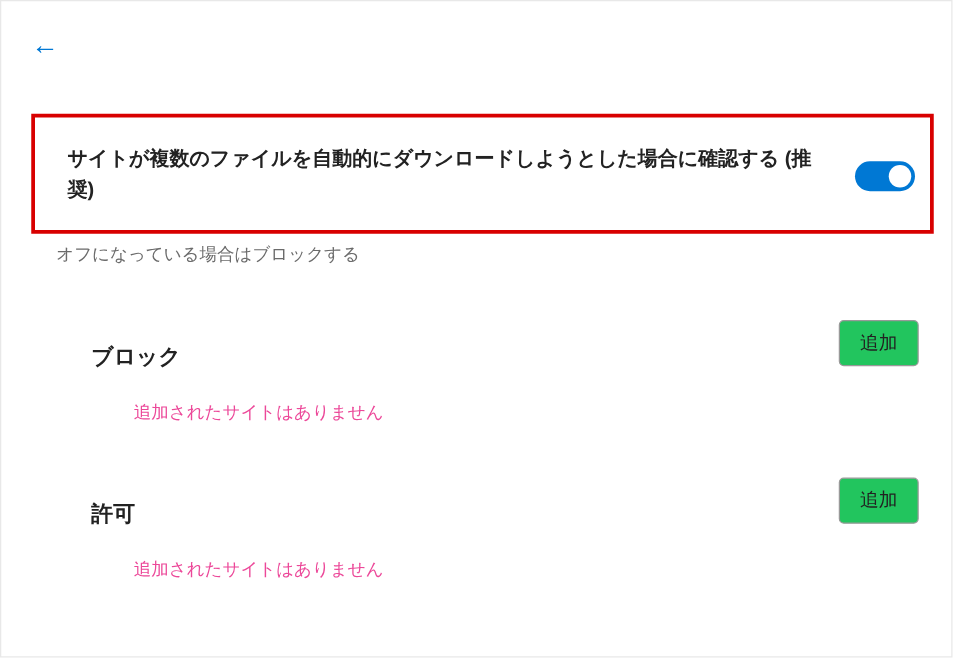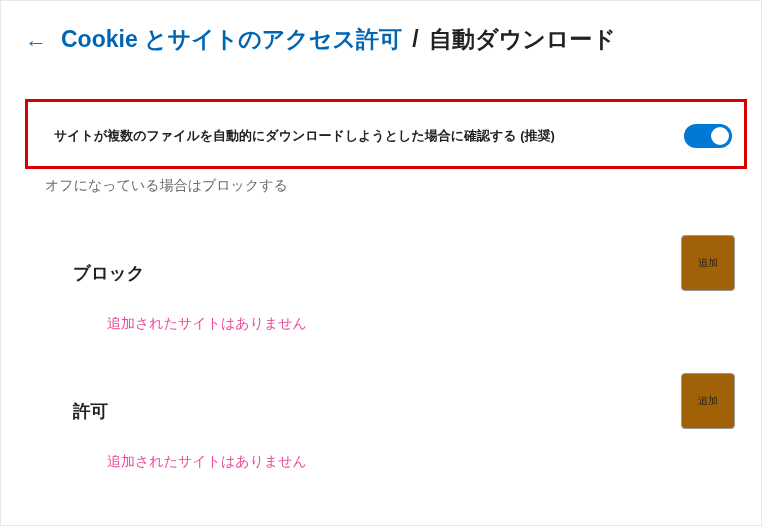--- a/index.html
+++ b/index.html
@@ -45,21 +45,21 @@
     .highlight-box {
       border: 3px solid #d80000;
       padding: 22px 12px 18px 26px;
       margin-top: 28px;
       display: flex;
       justify-content: space-between;
       align-items: center;
       gap: 16px;
     }
     .toggle-title {
-      font-size: 13px;
+      font-size: 16px;
       font-weight: 600;
       color: #222;
       line-height: 1.55;
       flex: 1;
     }
     .toggle {
       width: 48px;
       height: 24px;
       background: #0078d4;
       border-radius: 12px;
@@ -88,45 +88,40 @@
       padding: 0 12px 0 48px;
       margin-top: 40px;
     }
     .section-title {
       font-size: 17.5px;
       font-weight: 600;
       color: #222;
       margin-top: 20px;
     }
     .add-button {
-      background: #a16207;
+      background: #22c55e;
       border: 1px solid #999;
       border-radius: 4px;
-      padding: 20px 16px;
-      font-size: 10px;
+      padding: 8px 16px;
+      font-size: 15px;
       cursor: pointer;
       font-family: inherit;
       color: #222;
     }
     .empty-text {
       font-size: 14px;
       color: #ec4899;
       margin: 24px 0 0 82px;
     }
   </style>
 </head>
 <body>
 
 <div class="header">
   <div class="back-arrow">←</div>
-  <div class="breadcrumb">
-    <span class="breadcrumb-link">Cookie とサイトのアクセス許可</span>
-    <span class="breadcrumb-sep">/</span>
-    <span class="breadcrumb-current">自動ダウンロード</span>
-  </div>
 </div>
 
 <div class="content">
   <div class="highlight-box">
     <div class="toggle-title">サイトが複数のファイルを自動的にダウンロードしようとした場合に確認する (推奨)</div>
     <div class="toggle">
       <div class="toggle-knob"></div>
     </div>
   </div>
   <div class="toggle-sub">オフになっている場合はブロックする</div>

